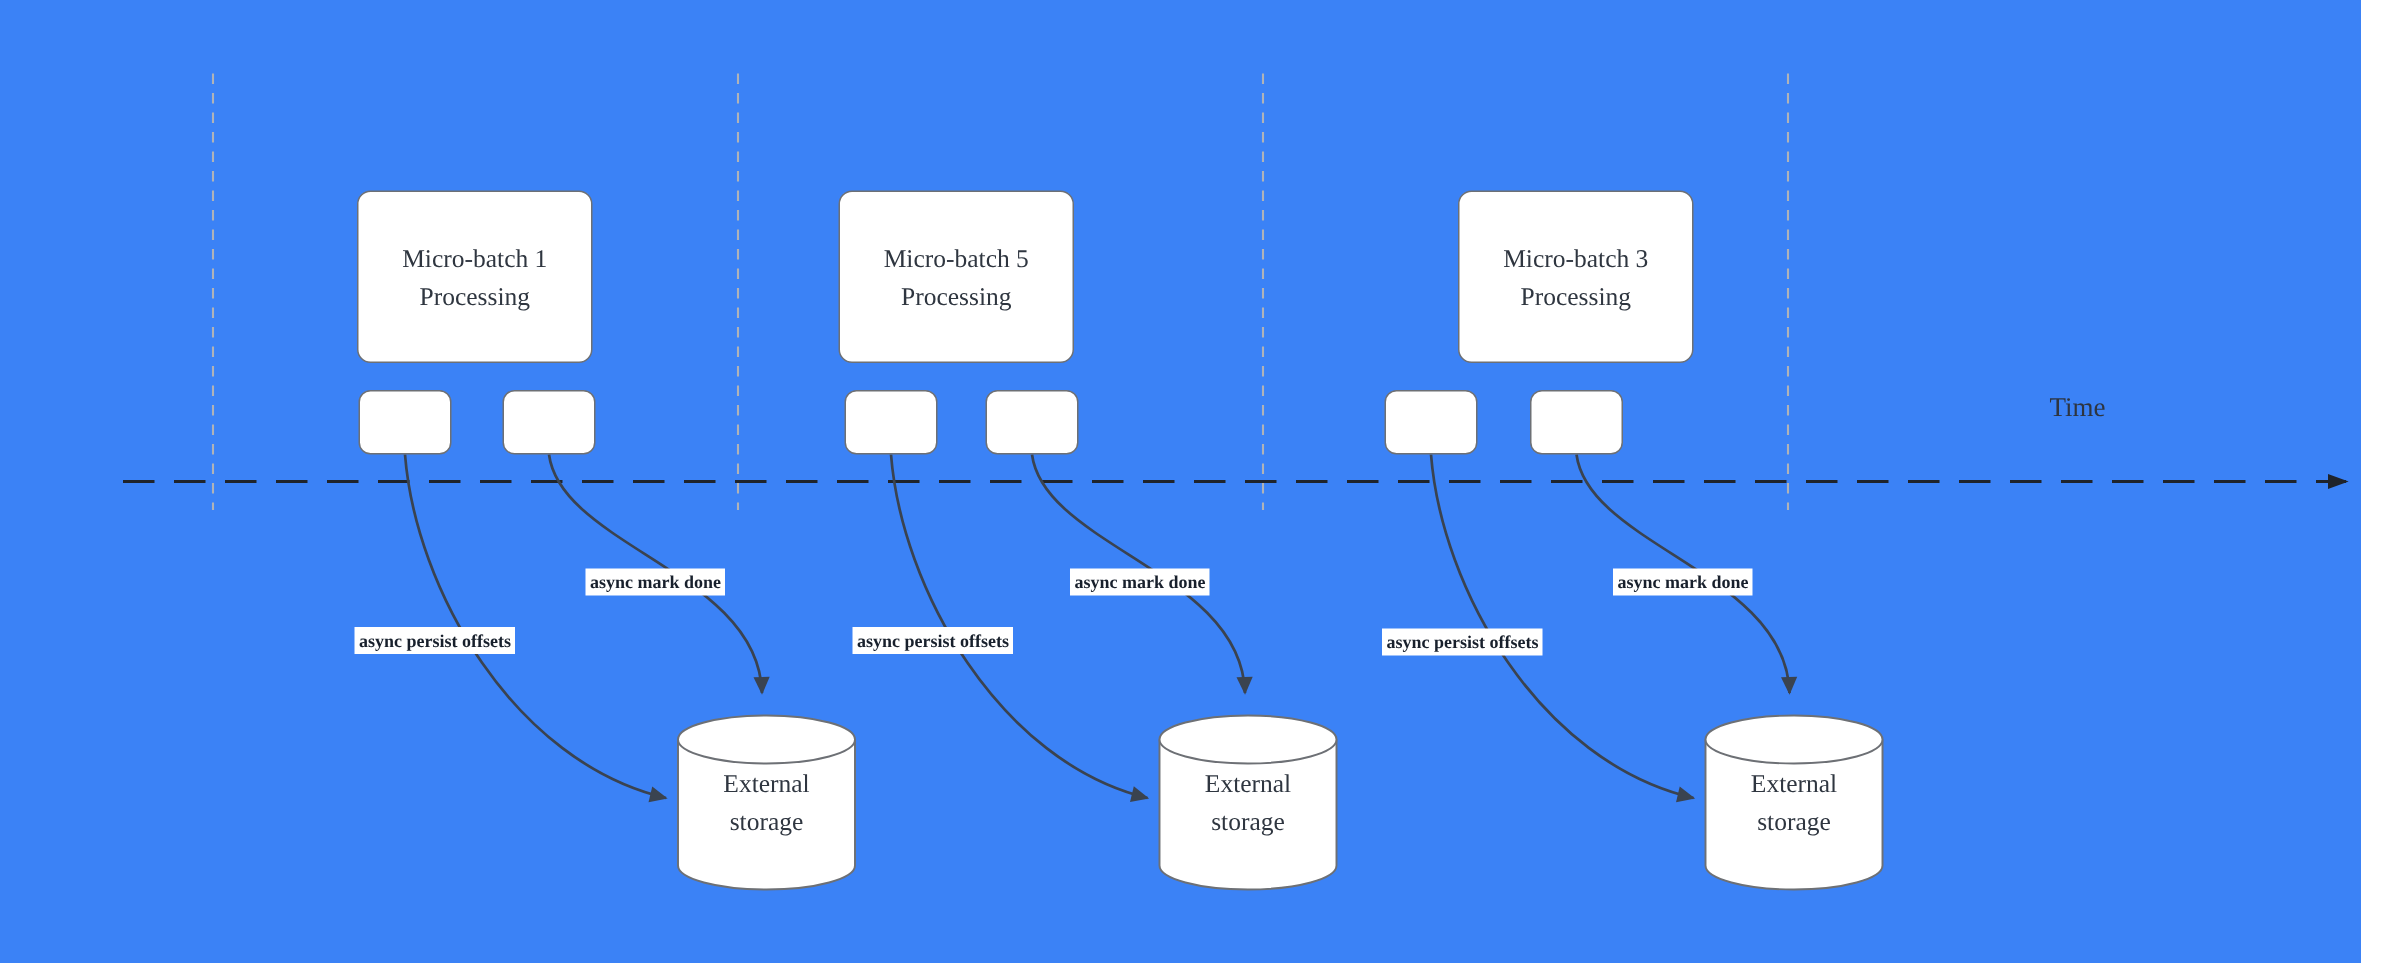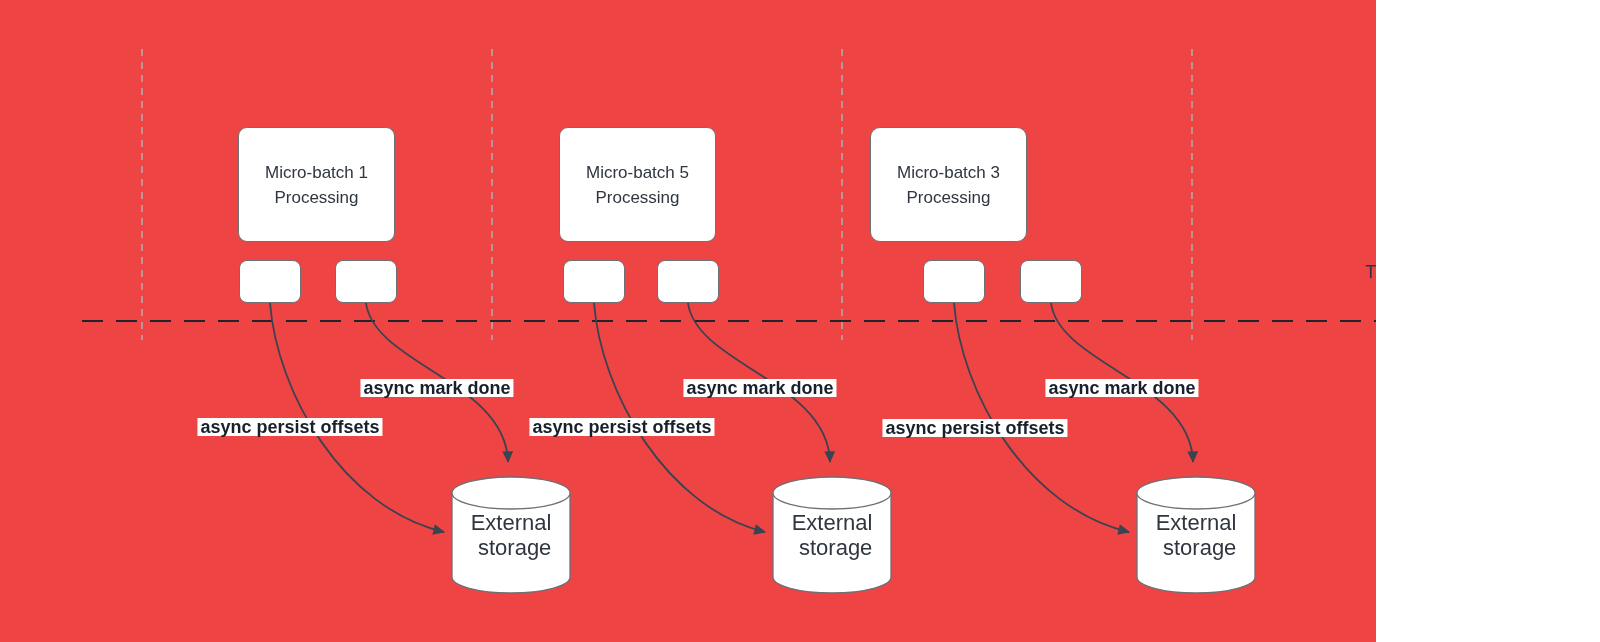--- a/index.html
+++ b/index.html
@@ -1,38 +1,38 @@
 <!DOCTYPE html>
 <html><head>
 <meta charset="utf-8">
 <style>
   html,body{margin:0;padding:0;background:#ffffff;}
   .canvas{
-    position:relative;width:1376px;height:642px;background:#ef4444;overflow:hidden;
-    font-family:Liberation Sans, sans-serif;color:#2f3640;
+    position:relative;width:1574px;height:642px;background:#3b82f6;overflow:hidden;
+    font-family:Liberation Serif, serif;color:#2f3640;
   }
   .layer{position:absolute;left:0;top:0;width:1600px;height:642px;}
   .proc-box{
     position:absolute;top:127px;width:157px;height:115px;box-sizing:border-box;
     border:1px solid #6d7075;border-radius:9px;background:#ffffff;
     display:flex;align-items:center;justify-content:center;text-align:center;
     font-size:17px;line-height:25px;white-space:pre-line;color:#2f3640;
   }
   .mini-box{
     position:absolute;top:260px;width:62px;height:43px;box-sizing:border-box;
     border:1px solid #6d7075;border-radius:8px;background:#ffffff;
   }
   .edge-label{
     position:absolute;transform:translate(-50%,-50%);
-    font-size:18px;font-weight:bold;color:#18202c;background:#ffffff;
+    font-size:12px;font-weight:bold;color:#18202c;background:#ffffff;
     padding:0 3px;white-space:nowrap;line-height:18px;
   }
   .storage-label{
     position:absolute;transform:translate(-50%,-50%);
-    font-size:22px;line-height:25px;text-align:right;white-space:pre-line;color:#2f3640;
+    font-size:17px;line-height:25px;text-align:center;white-space:pre-line;color:#2f3640;
   }
   .time-label{
     position:absolute;transform:translate(-50%,-50%);
     font-size:18px;color:#2e3540;white-space:nowrap;
   }
 </style>
 </head>
 <body>
 
 <div class="canvas">
@@ -92,21 +92,21 @@
 
   <div class="proc-box" style="left:559px;">Micro-batch 5
 Processing</div>
   <div class="mini-box" style="left:563px;"></div>
   <div class="mini-box" style="left:657px;"></div>
   <div class="edge-label" style="left:622px;top:427px;">async persist offsets</div>
   <div class="edge-label" style="left:760px;top:388px;">async mark done</div>
   <div class="storage-label" style="left:832px;top:535px;">External
 storage</div>
 
-  <div class="proc-box" style="left:870px;border-radius:10px;">Micro-batch 3
+  <div class="proc-box" style="left:972px;">Micro-batch 3
 Processing</div>
   <div class="mini-box" style="left:923px;"></div>
   <div class="mini-box" style="left:1020px;"></div>
   <div class="edge-label" style="left:975px;top:428px;">async persist offsets</div>
   <div class="edge-label" style="left:1122px;top:388px;">async mark done</div>
   <div class="storage-label" style="left:1196px;top:535px;">External
 storage</div>
 
   <div class="time-label" style="left:1385px;top:272px;text-align:center;">Time</div>
 

